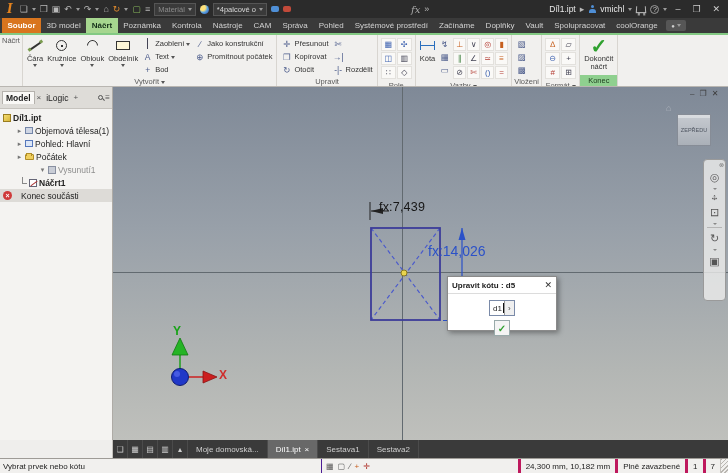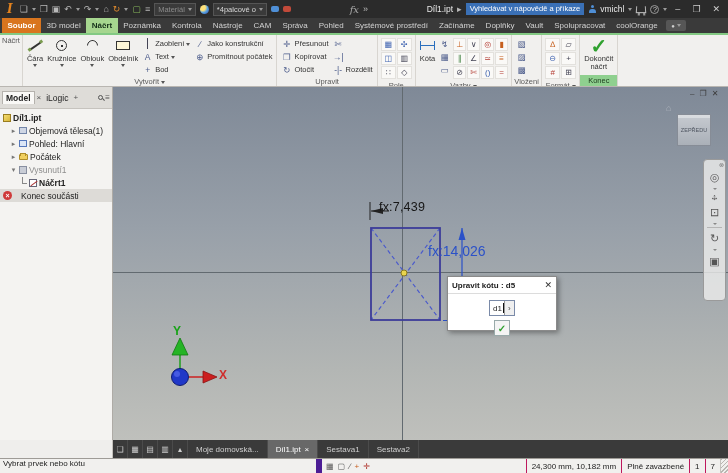--- a/index.html
+++ b/index.html
@@ -70,23 +70,23 @@
 .browser{width:113px;background:#f4f3f1;border-right:1px solid #aeaba6;display:flex;flex-direction:column;font-size:8.5px;}
 .bheader{height:22px;background:#dedcd8;display:flex;align-items:center;border-bottom:1px solid #c6c3be;padding:0 2px;gap:2px;}
 .btab{display:flex;align-items:center;gap:2px;padding:0 3px;height:13px;}
 .btab.active{background:#f9f8f6;border:1px solid #b5b2ad;border-bottom:none;font-weight:bold;}
 .bh-x{color:#555;font-size:8px;}
 .mag{width:5px;height:5px;border:1px solid #555;border-radius:50%;position:relative;display:inline-block;}
 .mag::after{content:"";position:absolute;width:3px;height:1px;background:#555;right:-3px;bottom:-1px;transform:rotate(45deg);}
 .tree{padding:2px 0;}
 .trow{display:flex;align-items:center;height:13px;gap:2px;white-space:nowrap;}
 .trow .exp{width:7px;color:#777;font-size:7px;text-align:center;}
-.trow.l1{padding-left:3px;} .trow.l2{padding-left:10px;} .trow.l3{padding-left:22px;}
+.trow.l1{padding-left:3px;} .trow.l2{padding-left:16px;} .trow.l3{padding-left:22px;}
 .trow.bold{font-weight:bold;}
-.trow.gray{color:#8f8f8f;}
+.trow.gray{color:#8f8f8f;margin-left:23px;}
 .trow.endrow{background:#dddbd7;gap:9px;}
 .ti{display:inline-block;}
 .ti-part{width:8px;height:8px;background:linear-gradient(135deg,#f4dc72,#d8b63a);border:1px solid #9a7d1f;}
 .ti-solid{width:8px;height:7px;background:#cfd6e4;border:1px solid #7385a8;}
 .ti-view{width:8px;height:7px;background:#dce6f6;border:1px solid #5577bb;}
 .ti-folder{width:9px;height:6px;background:#f0cf5e;border:1px solid #b08d28;border-radius:1px 1px 0 0;position:relative;}
 .ti-folder::before{content:"";position:absolute;top:-2px;left:0;width:4px;height:2px;background:#f0cf5e;border:1px solid #b08d28;border-bottom:none;}
 .ti-ext{width:8px;height:8px;background:#c9cdd6;border:1px solid #888fa0;}
 .ti-sketch{width:8px;height:8px;border:1px solid #667;position:relative;background:#fff;}
 .ti-sketch::after{content:"";position:absolute;left:0;top:3px;width:8px;height:1px;background:#a33;transform:rotate(-35deg);}
@@ -120,23 +120,23 @@
 .dflyout{margin-left:auto;width:10px;height:14px;border-left:1px solid #999;background:#efefef;display:flex;align-items:center;justify-content:center;color:#444;}
 .dok{width:16px;height:16px;border:1px solid #9aa;background:#f4f4f4;display:flex;align-items:center;justify-content:center;color:#2fa12f;font-weight:bold;font-size:10px;}
 
 .doctabs{height:18px;background:#3a3a3a;display:flex;align-items:stretch;color:#cfcfcf;}
 .dt-spacer{width:113px;background:#efeeec;border-right:1px solid #c4c1bc;}
 .dt-ico{width:15px;display:flex;align-items:center;justify-content:center;font-size:8px;border-right:1px solid #4b4b4b;}
 .dtab{display:flex;align-items:center;gap:4px;padding:0 8px;font-size:8px;border-right:1px solid #4b4b4b;}
 .dtab.active{background:#686868;color:#fff;}
 
 .statusbar{height:15px;background:#f1f0ee;border-top:1px solid #9e9b96;display:flex;align-items:stretch;font-size:8px;color:#222;}
-.s-hint{width:322px;border-right:6px solid #4c1d95;display:flex;align-items:flex-start;padding-left:3px;}
+.s-hint{width:322px;border-right:1px solid #4c1d95;display:flex;align-items:center;padding-left:3px;}
 .s-icons{display:flex;align-items:center;gap:4px;padding:0 4px;font-size:8px;color:#555;}
-.scell{display:flex;align-items:center;padding:0 5px;border-left:1px solid #be185d;}
+.scell{display:flex;align-items:center;padding:0 5px;border-left:3px solid #be185d;}
 .grip{width:8px;border-left:1px solid #c4c1bc;background:repeating-linear-gradient(135deg,#b9b6b1 0 1px,transparent 1px 3px);}
 </style>
 </head>
 <body>
 
 <div id="app">
 
   <div class="titlebar">
     <span class="tb-logo">I</span>
     <span class="tbi">❏</span>
@@ -162,21 +162,20 @@
         <span class="tb-caret"></span>
       </span>
     <span class="bub blue"></span>
     <span class="bub red"></span>
     <span class="sp"></span>
     <span class="tb-fx">fx</span>
     <span class="tbi">»</span>
     <span class="sp"></span>
     <span class="tb-title">Díl1.ipt</span>
     <span class="tbi">▸</span>
-    <span class="search">Vyhledávat v nápovědě a příkaze</span>
     <span class="person"></span>
     <span class="tb-title">vmichl</span>
     <span class="tb-caret"></span>
     <span class="cart"></span>
     <span class="helpc">?</span>
     <span class="tb-caret"></span>
     <span class="winbtn">–</span>
     <span class="winbtn">❐</span>
     <span class="winbtn">✕</span>
   </div>

